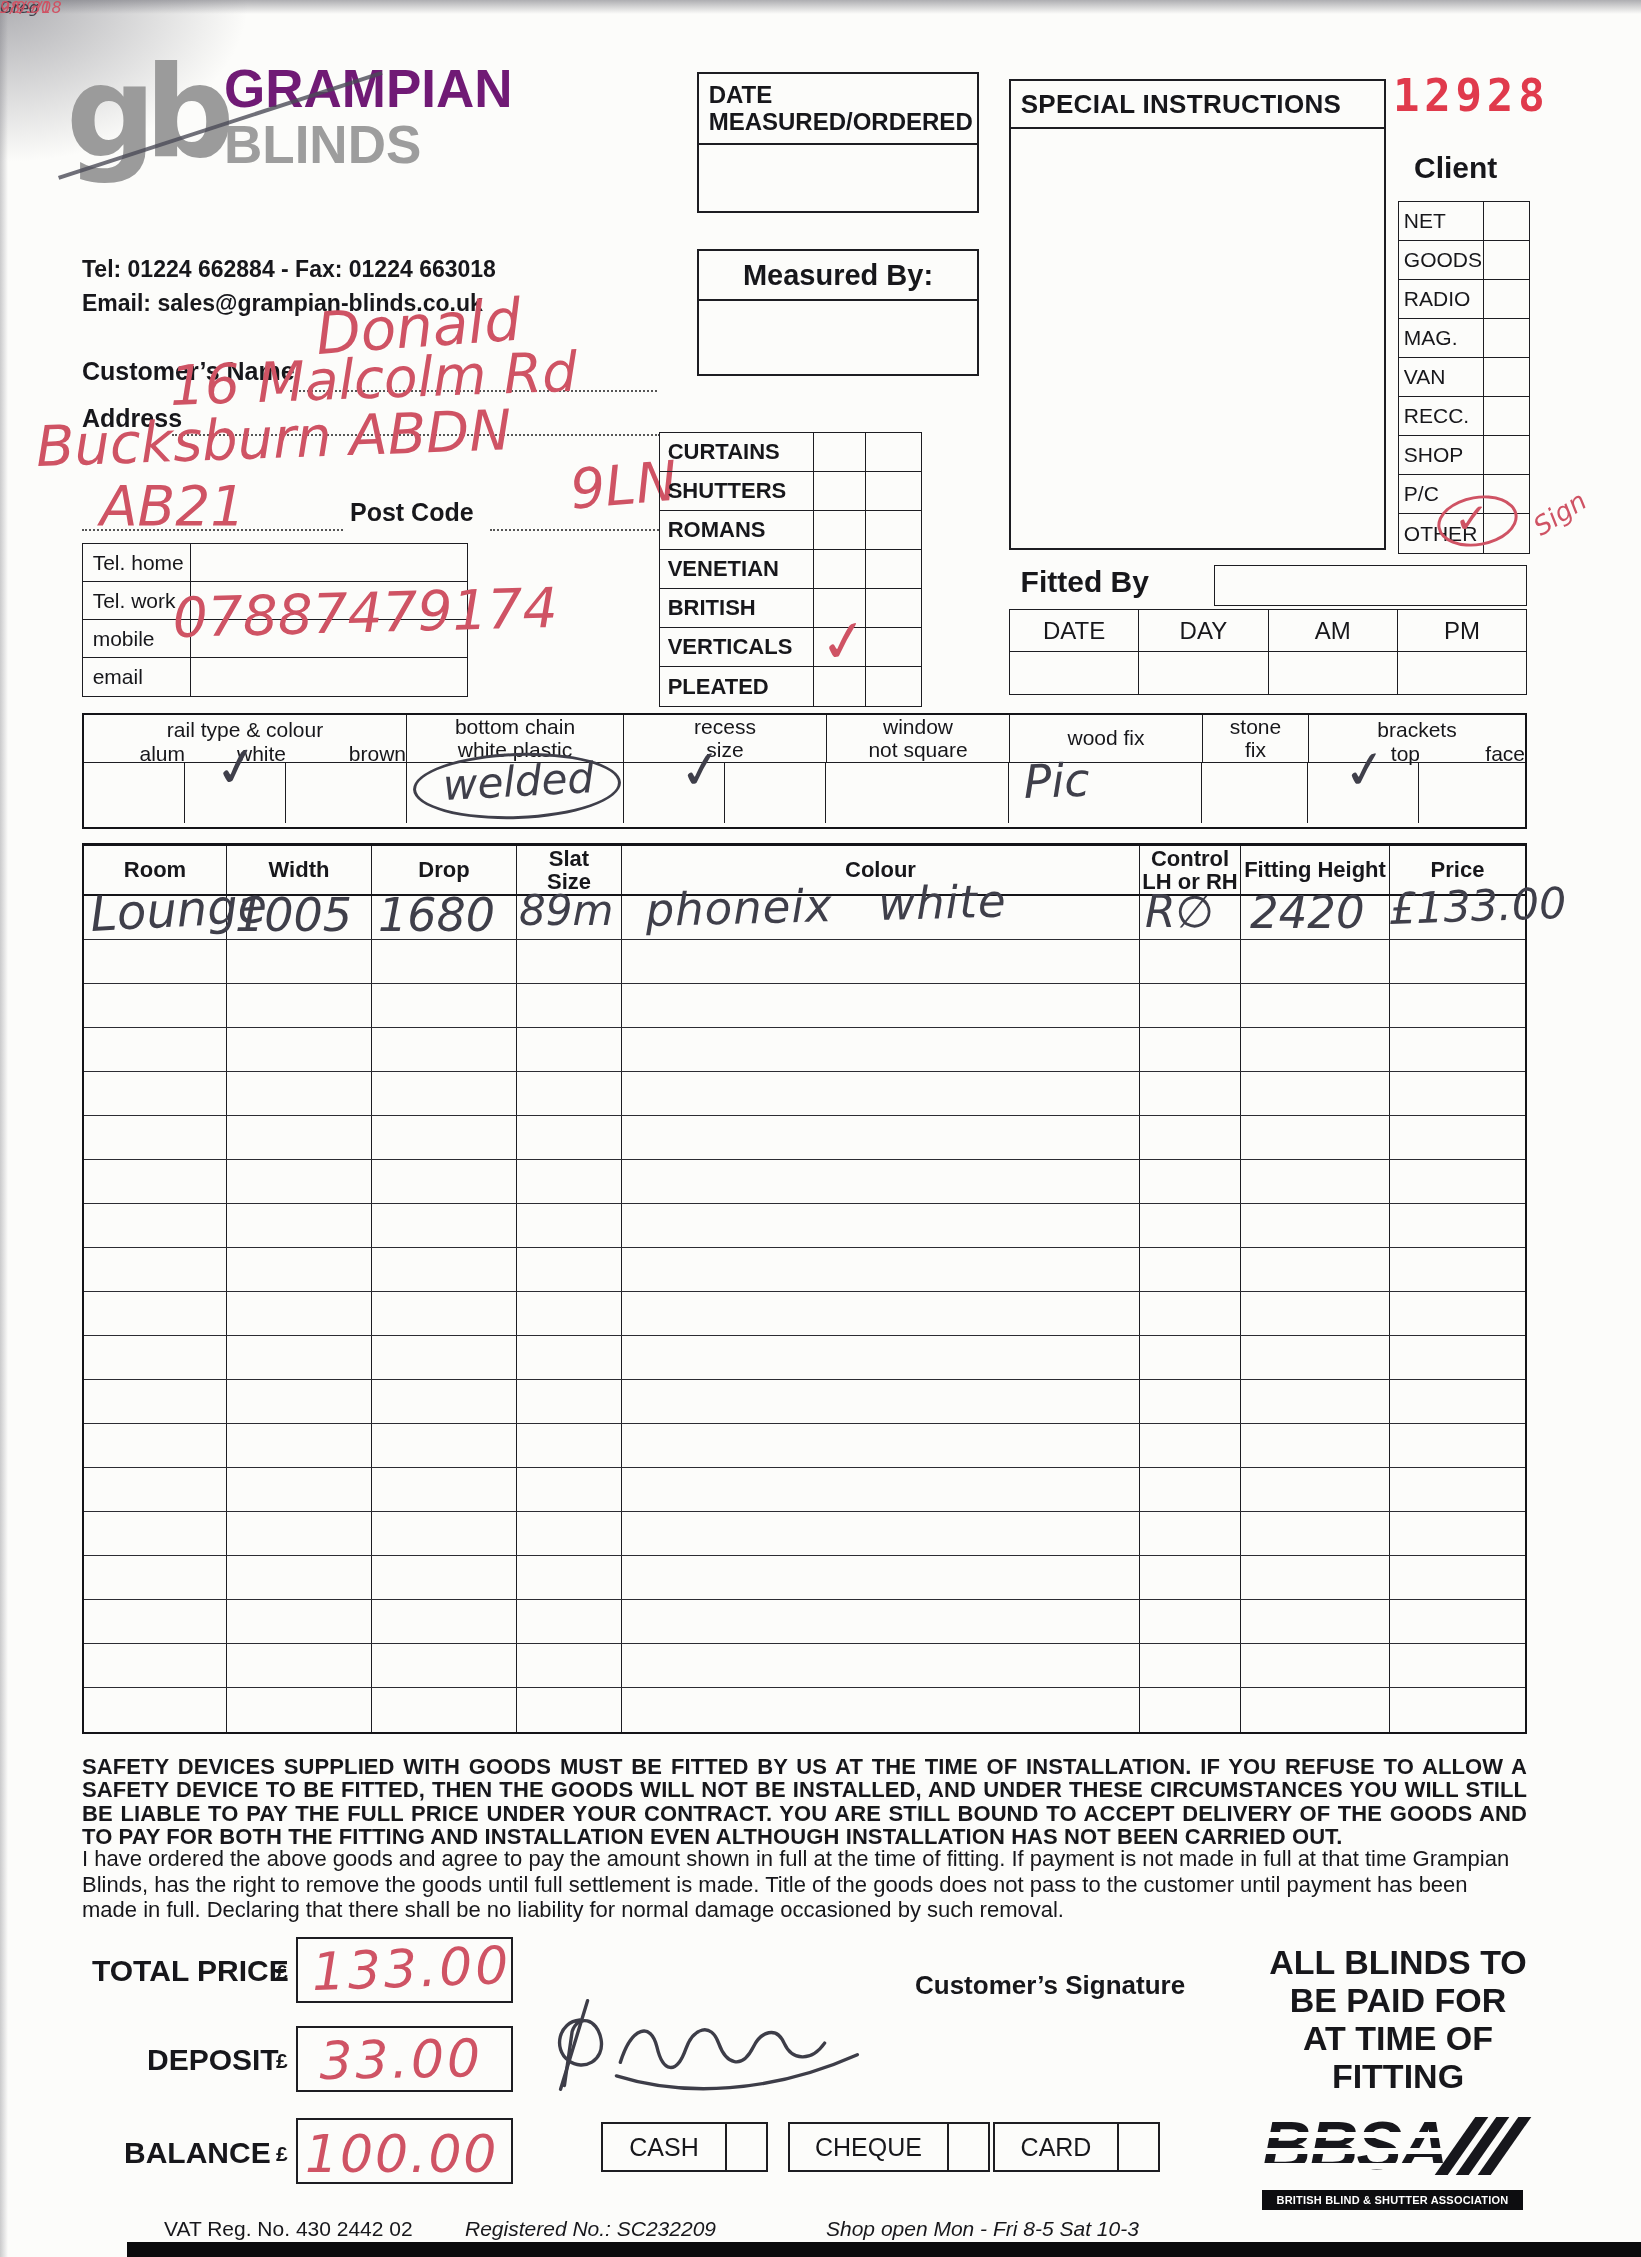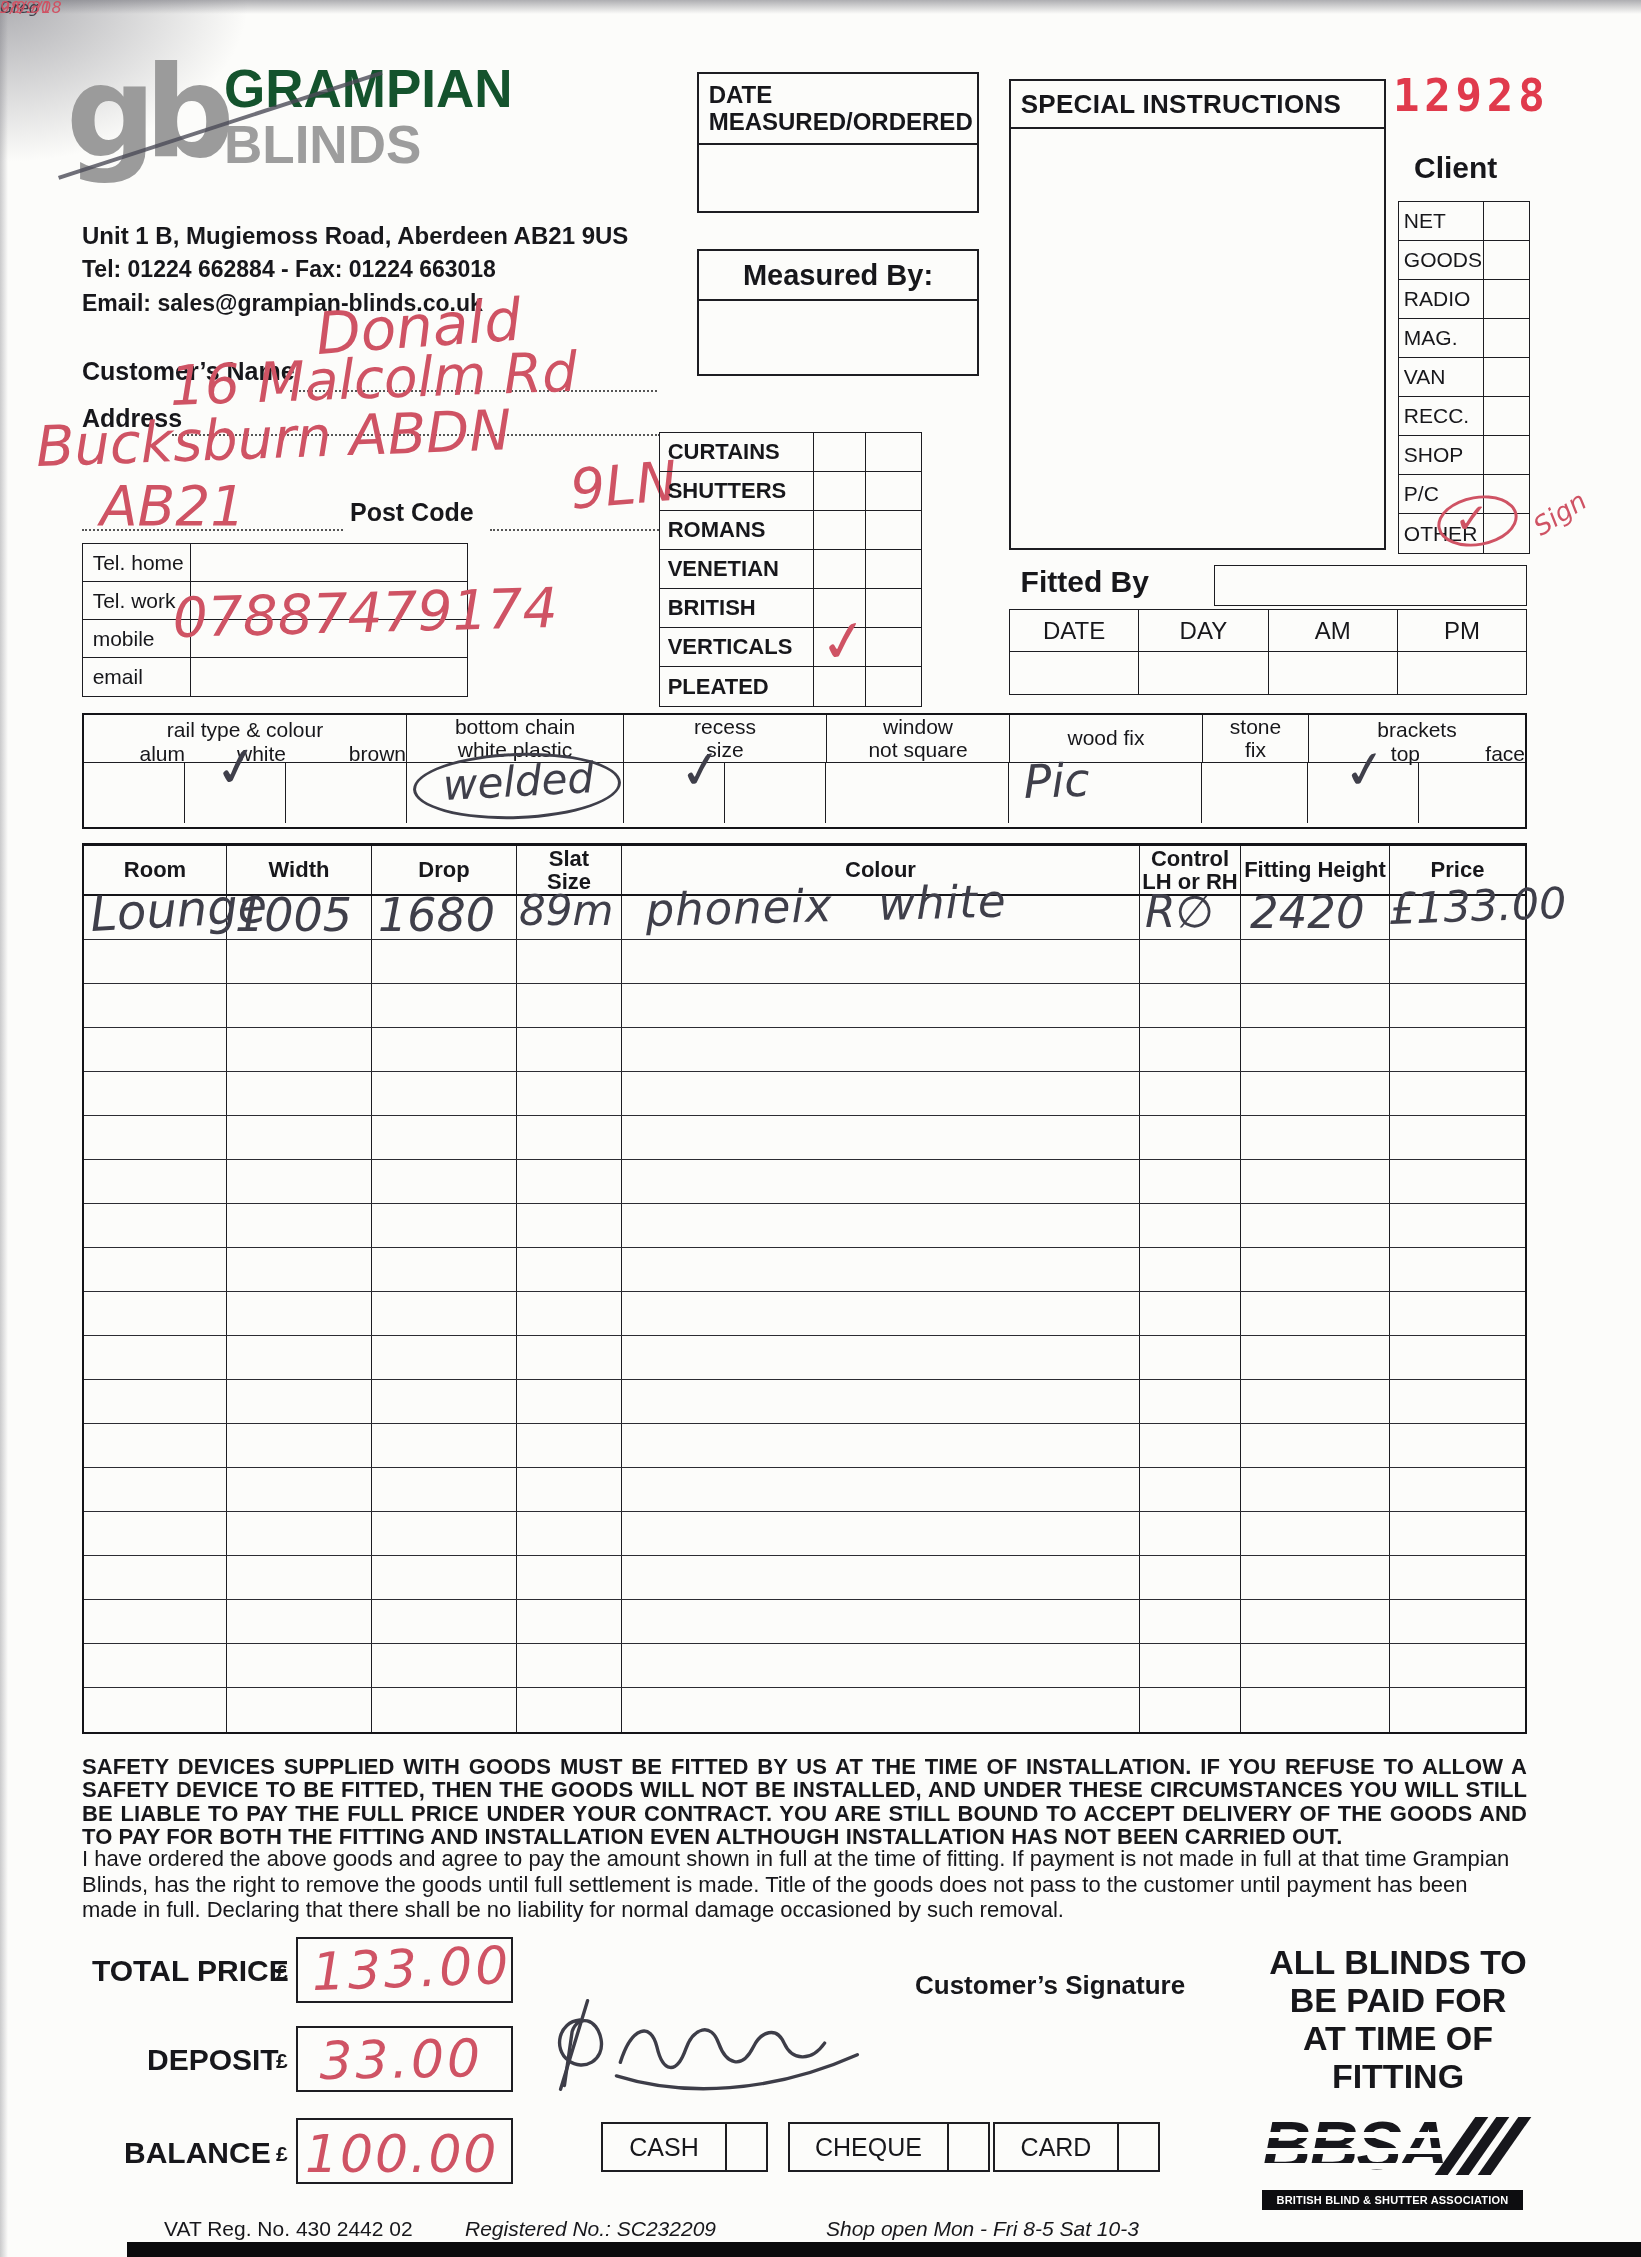--- a/index.html
+++ b/index.html
@@ -13,21 +13,21 @@
 
 
 #scan-top{left:0;top:0;width:1641px;height:13.5px;background:linear-gradient(to bottom,rgba(110,110,118,.55),rgba(110,110,118,0))}
 #scan-left{left:0;top:0;width:7.7px;height:2257px;background:linear-gradient(to right,rgba(110,110,118,.35),rgba(110,110,118,0))}
 #scan-corner{left:0;top:0;width:251px;height:164px;background:radial-gradient(ellipse at 0 0,rgba(95,95,105,.5),rgba(95,95,105,0) 70%)}
 #pen-strike{left:58px;top:176px;width:340px;border-top:4.8px solid rgba(75,75,88,.8);transform:rotate(-18deg);transform-origin:left top}
 #bottom-strip{left:127px;top:2242px;width:1514px;height:15.4px;background:#0b0b0d}
 
 
 #logo-monogram{left:66px;top:50px;font-size:126px;font-weight:bold;color:#9b9b9b;letter-spacing:-11.6px;font-family:"DejaVu Sans",sans-serif;line-height:1}
-#logo-line1{left:224px;top:62px;font-size:53px;font-weight:800;color:#14532d;letter-spacing:0;line-height:1}
+#logo-line1{left:224px;top:62px;font-size:53px;font-weight:800;color:#701a75;letter-spacing:0;line-height:1}
 #logo-line2{left:224px;top:118px;font-size:53px;font-weight:800;color:#9d9d9d;line-height:1}
 #company-address{left:82px;top:222px;font-size:24px;font-weight:bold}
 #company-phone{left:82px;top:256px;font-size:23px;font-weight:bold}
 #company-email{left:82px;top:290px;font-size:23px;font-weight:bold}
 
 
 #date-box{left:697px;top:72px;width:282px;height:141px;border:2.9px solid var(--line)}
 #date-label{border-bottom:2.9px solid var(--line);font-weight:bold;font-size:24px;line-height:1.15;padding:6.8px 9.7px;white-space:pre-line}
 #measured-box{left:697px;top:249px;width:282px;height:127px;border:2.9px solid var(--line)}
 #measured-label{border-bottom:2.9px solid var(--line);font-weight:bold;font-size:29px;text-align:center;padding:7.7px 0}
@@ -177,21 +177,20 @@
 <div id="page">
 
   <div class="abs" id="scan-corner"></div>
   <div class="abs" id="scan-top"></div>
   <div class="abs" id="scan-left"></div>
 
   <div class="abs" id="logo-monogram">gb</div>
   <div class="abs" id="logo-line1">GRAMPIAN</div>
   <div class="abs" id="logo-line2">BLINDS</div>
   <div class="abs" id="pen-strike"></div>
-  <div class="abs" id="company-address">Unit 1 B, Mugiemoss Road, Aberdeen AB21 9US</div>
   <div class="abs" id="company-phone">Tel: 01224 662884   -   Fax: 01224 663018</div>
   <div class="abs" id="company-email">Email: sales@grampian-blinds.co.uk</div>
 
   <div class="abs" id="date-box">
     <div id="date-label">DATE
 MEASURED/ORDERED</div>
   </div>
   <div class="hw red" id="hw-date">28/9/18</div>
 
   <div class="abs" id="measured-box">

